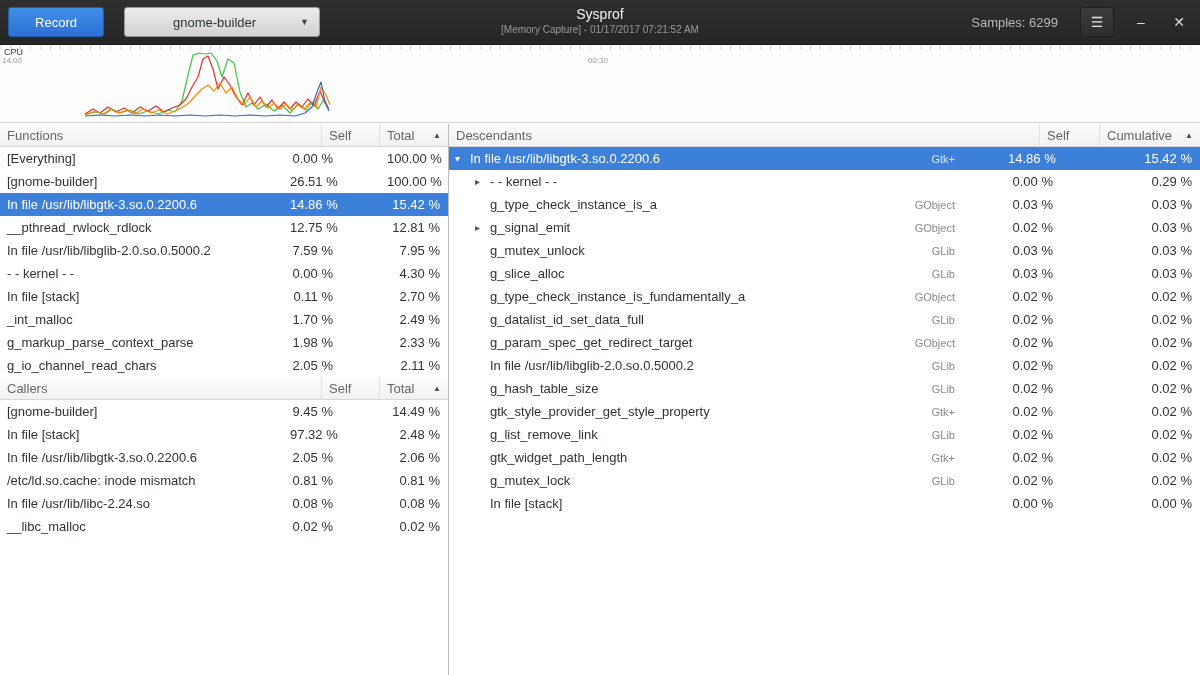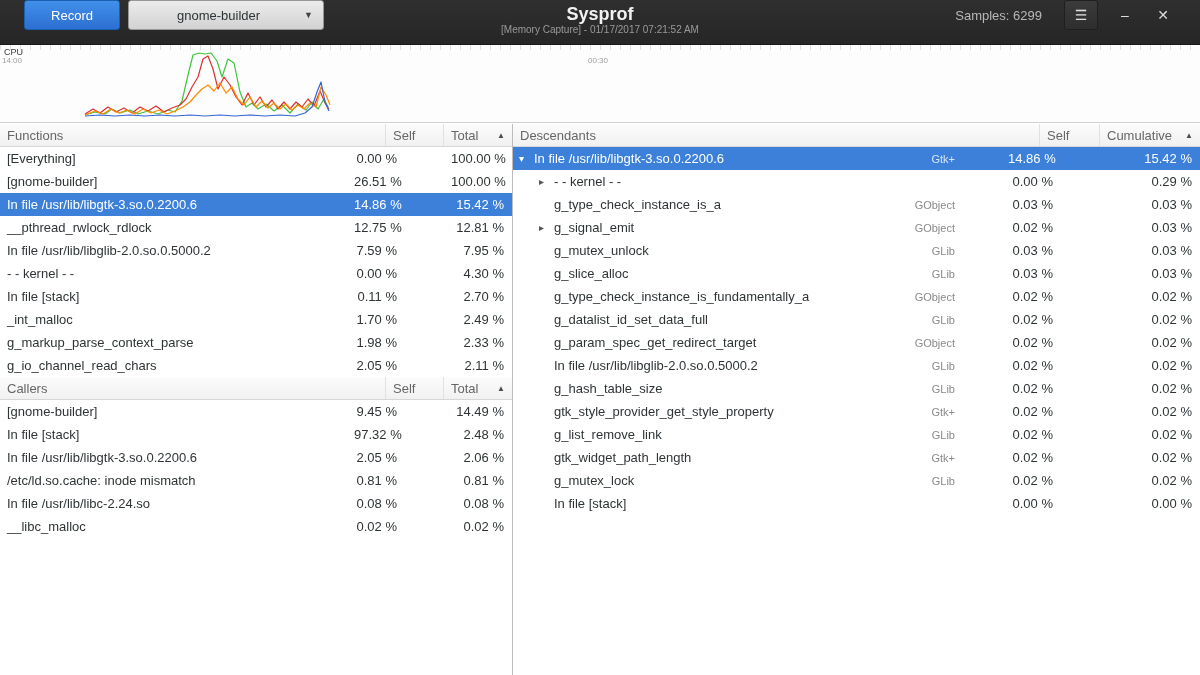--- a/index.html
+++ b/index.html
@@ -3,31 +3,31 @@
 <meta charset="utf-8">
 <style>
   * { margin:0; padding:0; box-sizing:border-box; }
   html,body { width:1200px; height:675px; overflow:hidden; }
   body { font-family:"Liberation Sans", sans-serif; font-size:13px; color:#2e3436; background:#ffffff; }
   .window { position:relative; width:1200px; height:675px; background:#fff; }
 
   
   .headerbar { position:absolute; top:0; left:0; right:0; height:45px;
     background:linear-gradient(#2f2f2f,#262626); border-bottom:1px solid #181818;
-    display:flex; align-items:flex-start; padding:0 24px; }
+    display:flex; align-items:center; padding:0 8px; }
   .record-btn { width:96px; height:30px; background:linear-gradient(#4190ea,#2c6fd2);
     border:1px solid #1a5fb0; border-radius:3px; color:#fff; font-size:13px;
     font-family:"Liberation Sans",sans-serif; cursor:pointer; }
-  .combo { margin-left:8px; width:196px; height:30px; background:linear-gradient(#ececec,#d2d2d2);
+  .combo { margin-left:20px; width:196px; height:30px; background:linear-gradient(#ececec,#d2d2d2);
     border:1px solid #979797; border-radius:3px; display:flex; align-items:center;
     padding:0 10px; color:#2e3436; font-size:13px; font-family:"Liberation Sans",sans-serif; cursor:pointer; }
   .combo .combo-label { flex:1; text-align:center; }
   .combo .combo-arrow { font-size:9px; color:#444; margin-left:6px; }
   .title-block { position:absolute; left:50%; top:6px; transform:translateX(-50%); text-align:center; }
-  .title { font-weight:bold; font-size:18px; color:#f2f2f2; line-height:17px; }
+  .title { font-weight:normal; font-size:14px; color:#f2f2f2; line-height:17px; }
   .subtitle { font-size:10px; color:#9a9a9a; line-height:13px; }
   .header-right { margin-left:auto; display:flex; align-items:center; }
   .samples { color:#b8b8b8; font-size:13px; margin-right:22px; }
   .menu-btn { width:34px; height:30px; background:linear-gradient(#3b3b3b,#2e2e2e);
     border:1px solid #1f1f1f; border-radius:3px; color:#e0e0e0; font-size:14px; cursor:pointer; }
   .win-btn { background:none; border:none; color:#dcdcdc; font-size:14px; width:26px; height:30px; cursor:pointer; }
   .win-btn.min { margin-left:14px; }
   .win-btn.close { margin-left:12px; }
 
   
@@ -36,21 +36,21 @@
   .graph .ticks { position:absolute; top:0; left:0; right:0; height:5px;
     background:repeating-linear-gradient(to right, #c8c8c8 0 1px, transparent 1px 10px); opacity:.55; }
   .cpu-label { position:absolute; top:2px; left:4px; font-size:9px; color:#3a3a3a; }
   .time-label { position:absolute; font-size:8px; color:#9d9d9d; }
   .t0 { top:11px; left:2px; }
   .t30 { top:11px; left:588px; }
   .graph svg { position:absolute; top:0; left:0; }
 
   
   .main { position:absolute; top:124px; left:0; right:0; bottom:0; display:flex; background:#fff; }
-  .left-pane { width:513px; border-right:1px solid #bcbcbc; }
+  .left-pane { width:449px; border-right:1px solid #bcbcbc; }
   .right-pane { flex:1; }
 
   .thead { display:flex; height:23px; background:linear-gradient(#fcfcfc,#f1f1f1);
     border-bottom:1px solid #d6d6d6; color:#666; font-size:13px; }
   .thead .hc { display:flex; align-items:center; padding:0 7px; border-right:1px solid #e1e1e1; }
   .thead .hc:last-child { border-right:none; }
   .thead .sort { justify-content:space-between; }
   .arrow { font-size:8px; color:#4a4a4a; margin-left:4px; }
 
   .c-name { flex:1; min-width:0; }

